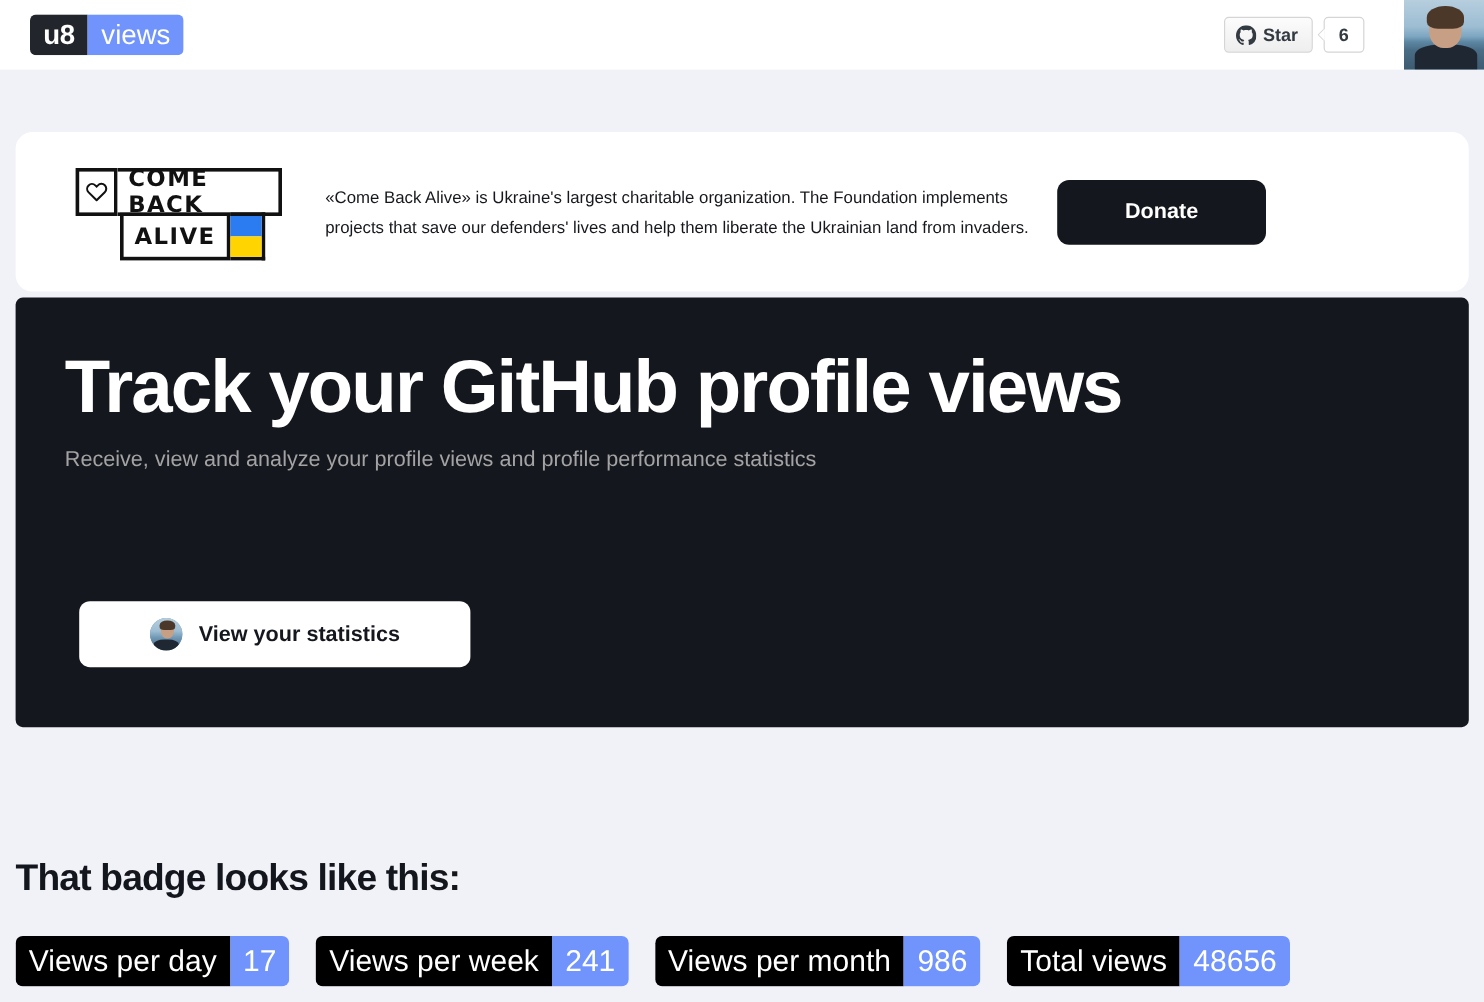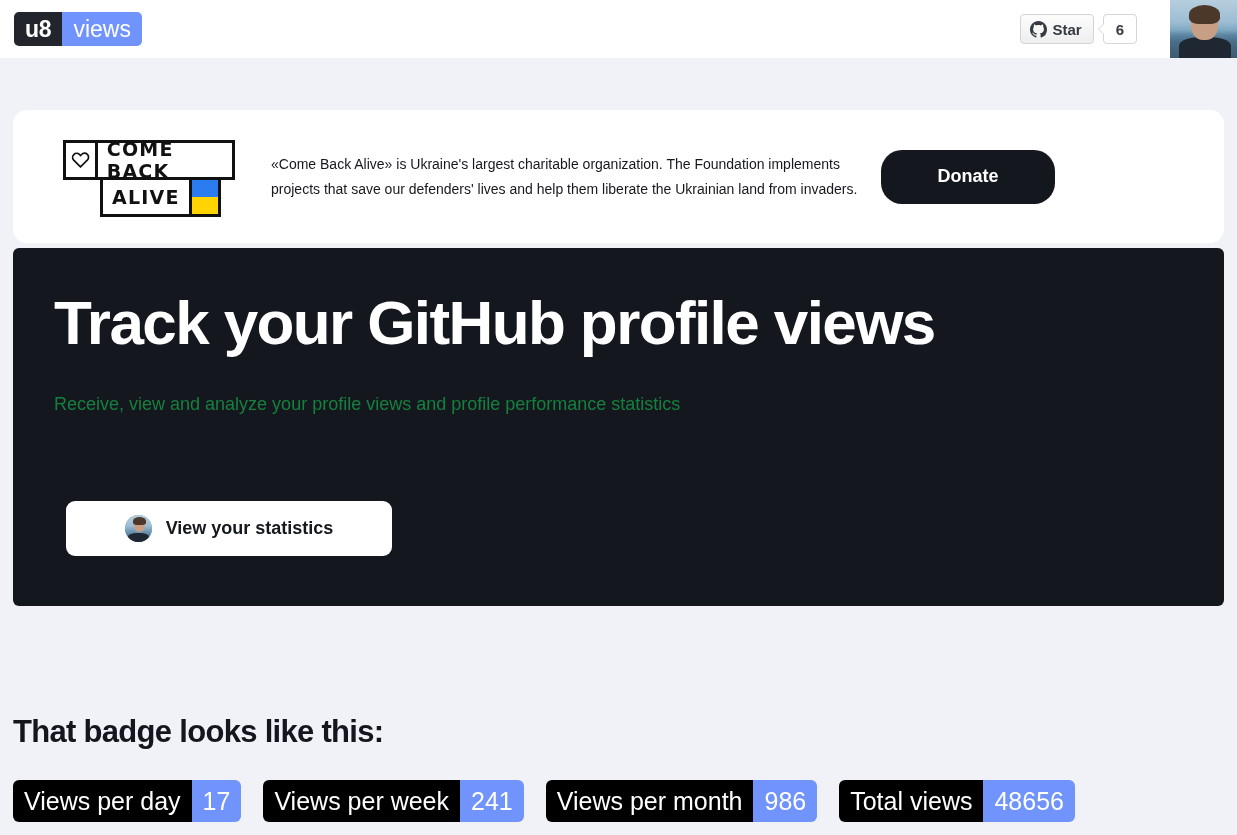--- a/index.html
+++ b/index.html
@@ -22,21 +22,21 @@
     height: 58px;
     background: #ffffff;
     display: flex;
     align-items: center;
     position: relative;
   }
 
   .logo {
     display: flex;
     align-items: stretch;
-    margin-left: 14px;
+    margin-left: 25px;
     border-radius: 5px;
     overflow: hidden;
     height: 34px;
   }
   .logo-left {
     background: #22252c;
     color: #ffffff;
     font-size: 23px;
     font-weight: 700;
     letter-spacing: -0.2px;
@@ -237,21 +237,21 @@
     line-height: 25px;
     color: #16181d;
     max-width: 610px;
   }
 
   .donate-btn {
     flex: 0 0 auto;
     background: #15171e;
     color: #ffffff;
     border: none;
-    border-radius: 21px;
+    border-radius: 10px;
     font-size: 18px;
     font-weight: 700;
     font-family: "Liberation Sans", sans-serif;
     width: 174px;
     height: 54px;
     cursor: pointer;
   }
 
   
   .hero {
@@ -263,22 +263,22 @@
     position: relative;
   }
   .hero-title {
     color: #ffffff;
     font-size: 62px;
     font-weight: 700;
     letter-spacing: -1.6px;
     line-height: 1.05;
   }
   .hero-sub {
-    margin-top: 39px;
-    color: #15803d;
+    margin-top: 17px;
+    color: #a3a3a3;
     font-size: 18px;
     font-weight: 400;
   }
   .hero-cta {
     position: absolute;
     left: 53px;
     top: 253px;
     width: 326px;
     height: 55px;
     background: #ffffff;

